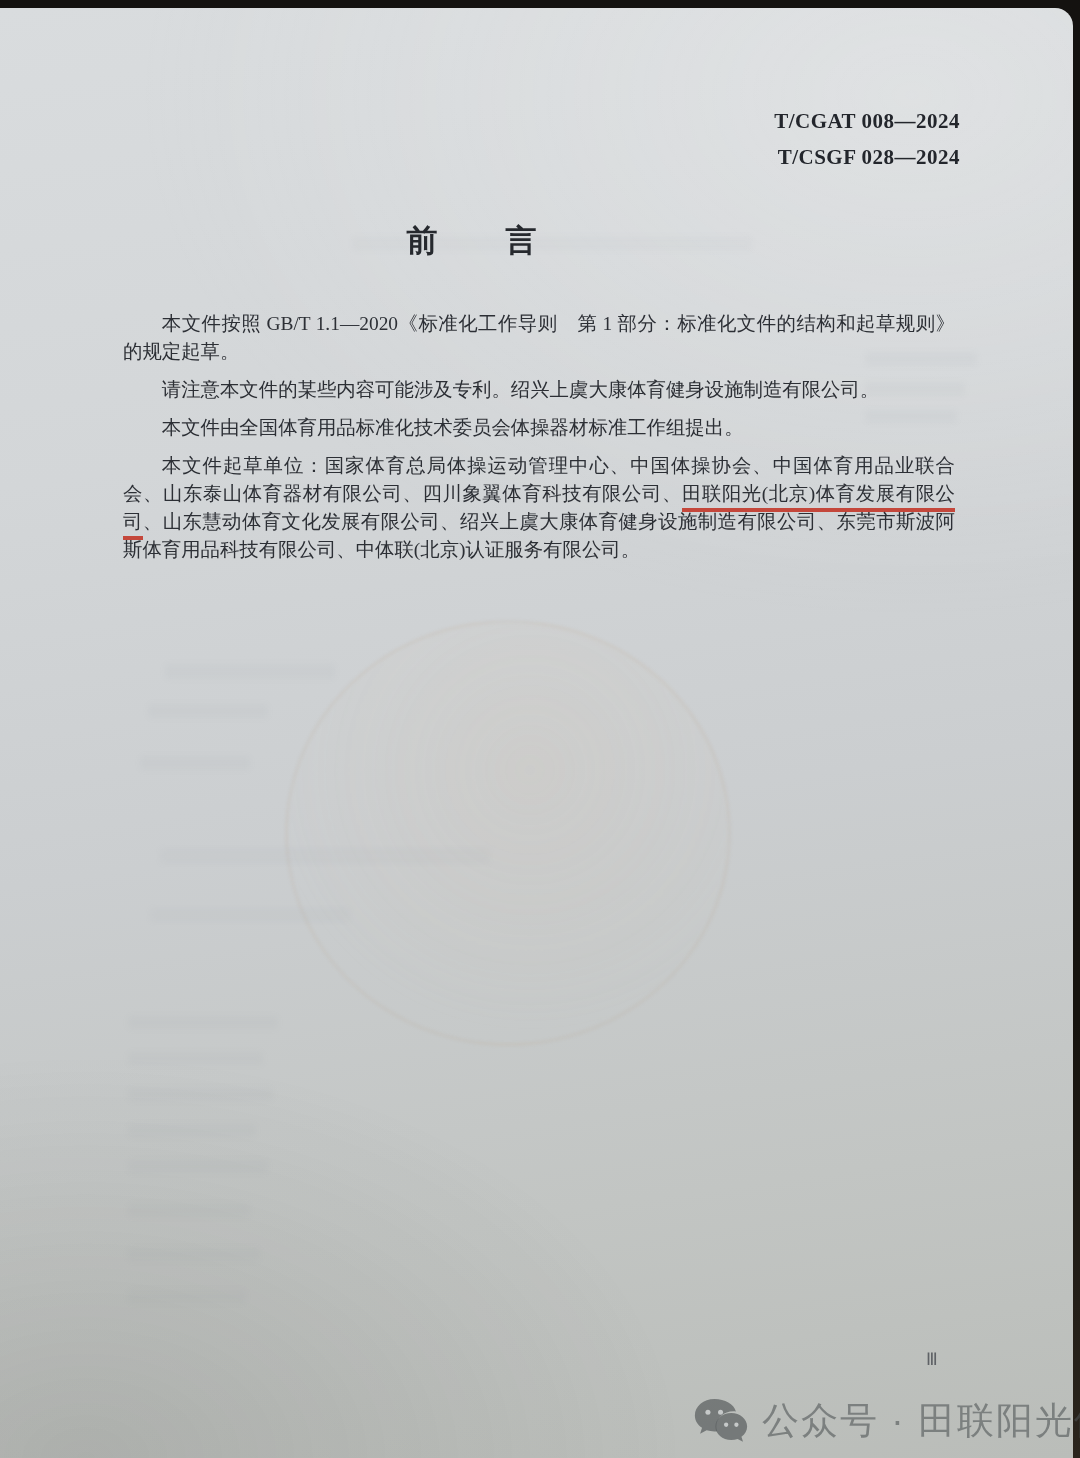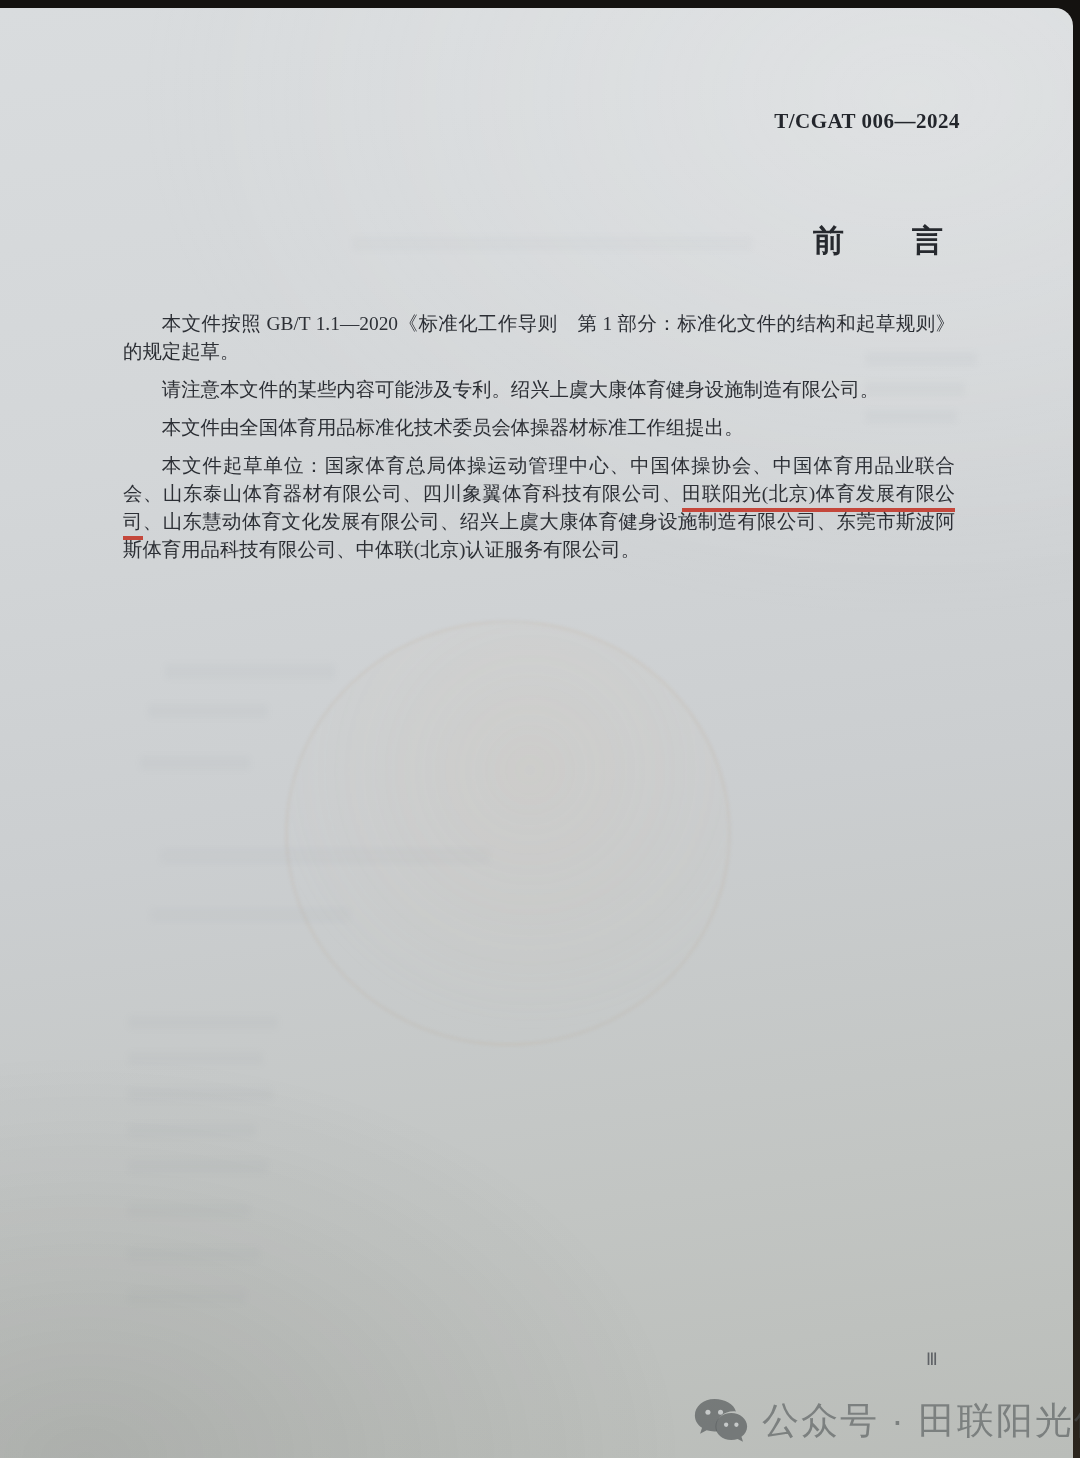--- a/index.html
+++ b/index.html
@@ -17,21 +17,21 @@
     position:absolute; inset:0; border-top-right-radius:18px; pointer-events:none;
     background:
       radial-gradient(120% 60% at 85% 6%, rgba(255,255,255,0.22), transparent 60%),
       radial-gradient(90% 45% at 8% 100%, rgba(60,60,55,0.13), transparent 62%);
   }
   .codes {
     position:absolute; top:95px; right:113px; text-align:right;
     font-weight:700; font-size:21px; line-height:36px; color:#23262c; letter-spacing:0.5px;
   }
   .doc-title {
-    position:absolute; top:212px; left:0; width:945px; text-align:right;
+    position:absolute; top:212px; left:0; width:945px; text-align:center;
     font-size:31px; font-weight:700; color:#26292e; letter-spacing:2px;
   }
   .body-text {
     position:absolute; top:292px; left:113px; width:852px;
     font-size:19.4px; line-height:28px; color:#2c2f35;
     text-align:justify; text-justify:inter-ideograph;
   }
   .body-text p { margin:10px; text-indent:2em; }
   .u-red { border-bottom:4px solid rgba(194,59,46,0.92); padding-bottom:4px; }
   .pageno {
@@ -72,21 +72,22 @@
   <div class="ghost" style="left:128px; top:1008px; width:150px; height:13px;"></div>
   <div class="ghost" style="left:128px; top:1044px; width:135px; height:13px;"></div>
   <div class="ghost" style="left:128px; top:1080px; width:145px; height:13px;"></div>
   <div class="ghost" style="left:128px; top:1116px; width:128px; height:13px;"></div>
   <div class="ghost" style="left:128px; top:1152px; width:140px; height:13px;"></div>
   <div class="ghost" style="left:128px; top:1196px; width:122px; height:13px;"></div>
   <div class="ghost" style="left:128px; top:1240px; width:132px; height:13px;"></div>
   <div class="ghost" style="left:128px; top:1282px; width:118px; height:13px;"></div>
 
   <div class="codes">
-    <div>T/CGAT 006—2024</div>
+    <div>T/CGAT 008—2024</div>
+    <div>T/CSGF 028—2024</div>
   </div>
 
   <div class="doc-title">前　　言</div>
 
   <div class="body-text">
     <p>本文件按照 GB/T 1.1—2020《标准化工作导则　第 1 部分：标准化文件的结构和起草规则》的规定起草。</p>
     <p>请注意本文件的某些内容可能涉及专利。绍兴上虞大康体育健身设施制造有限公司。</p>
     <p>本文件由全国体育用品标准化技术委员会体操器材标准工作组提出。</p>
     <p><span>本文件起草单位：国家体育总局体操运动管理中心、中国体操协会、中国体育用品业联合会、山东泰山体育器材有限公司、四川象翼体育科技有限公司、</span><span class="u-red">田联阳光(北京)体育发展有限公司</span><span>、山东慧动体育文化发展有限公司、绍兴上虞大康体育健身设施制造有限公司、东莞市斯波阿斯体育用品科技有限公司、中体联(北京)认证服务有限公司。</span></p>
   </div>

